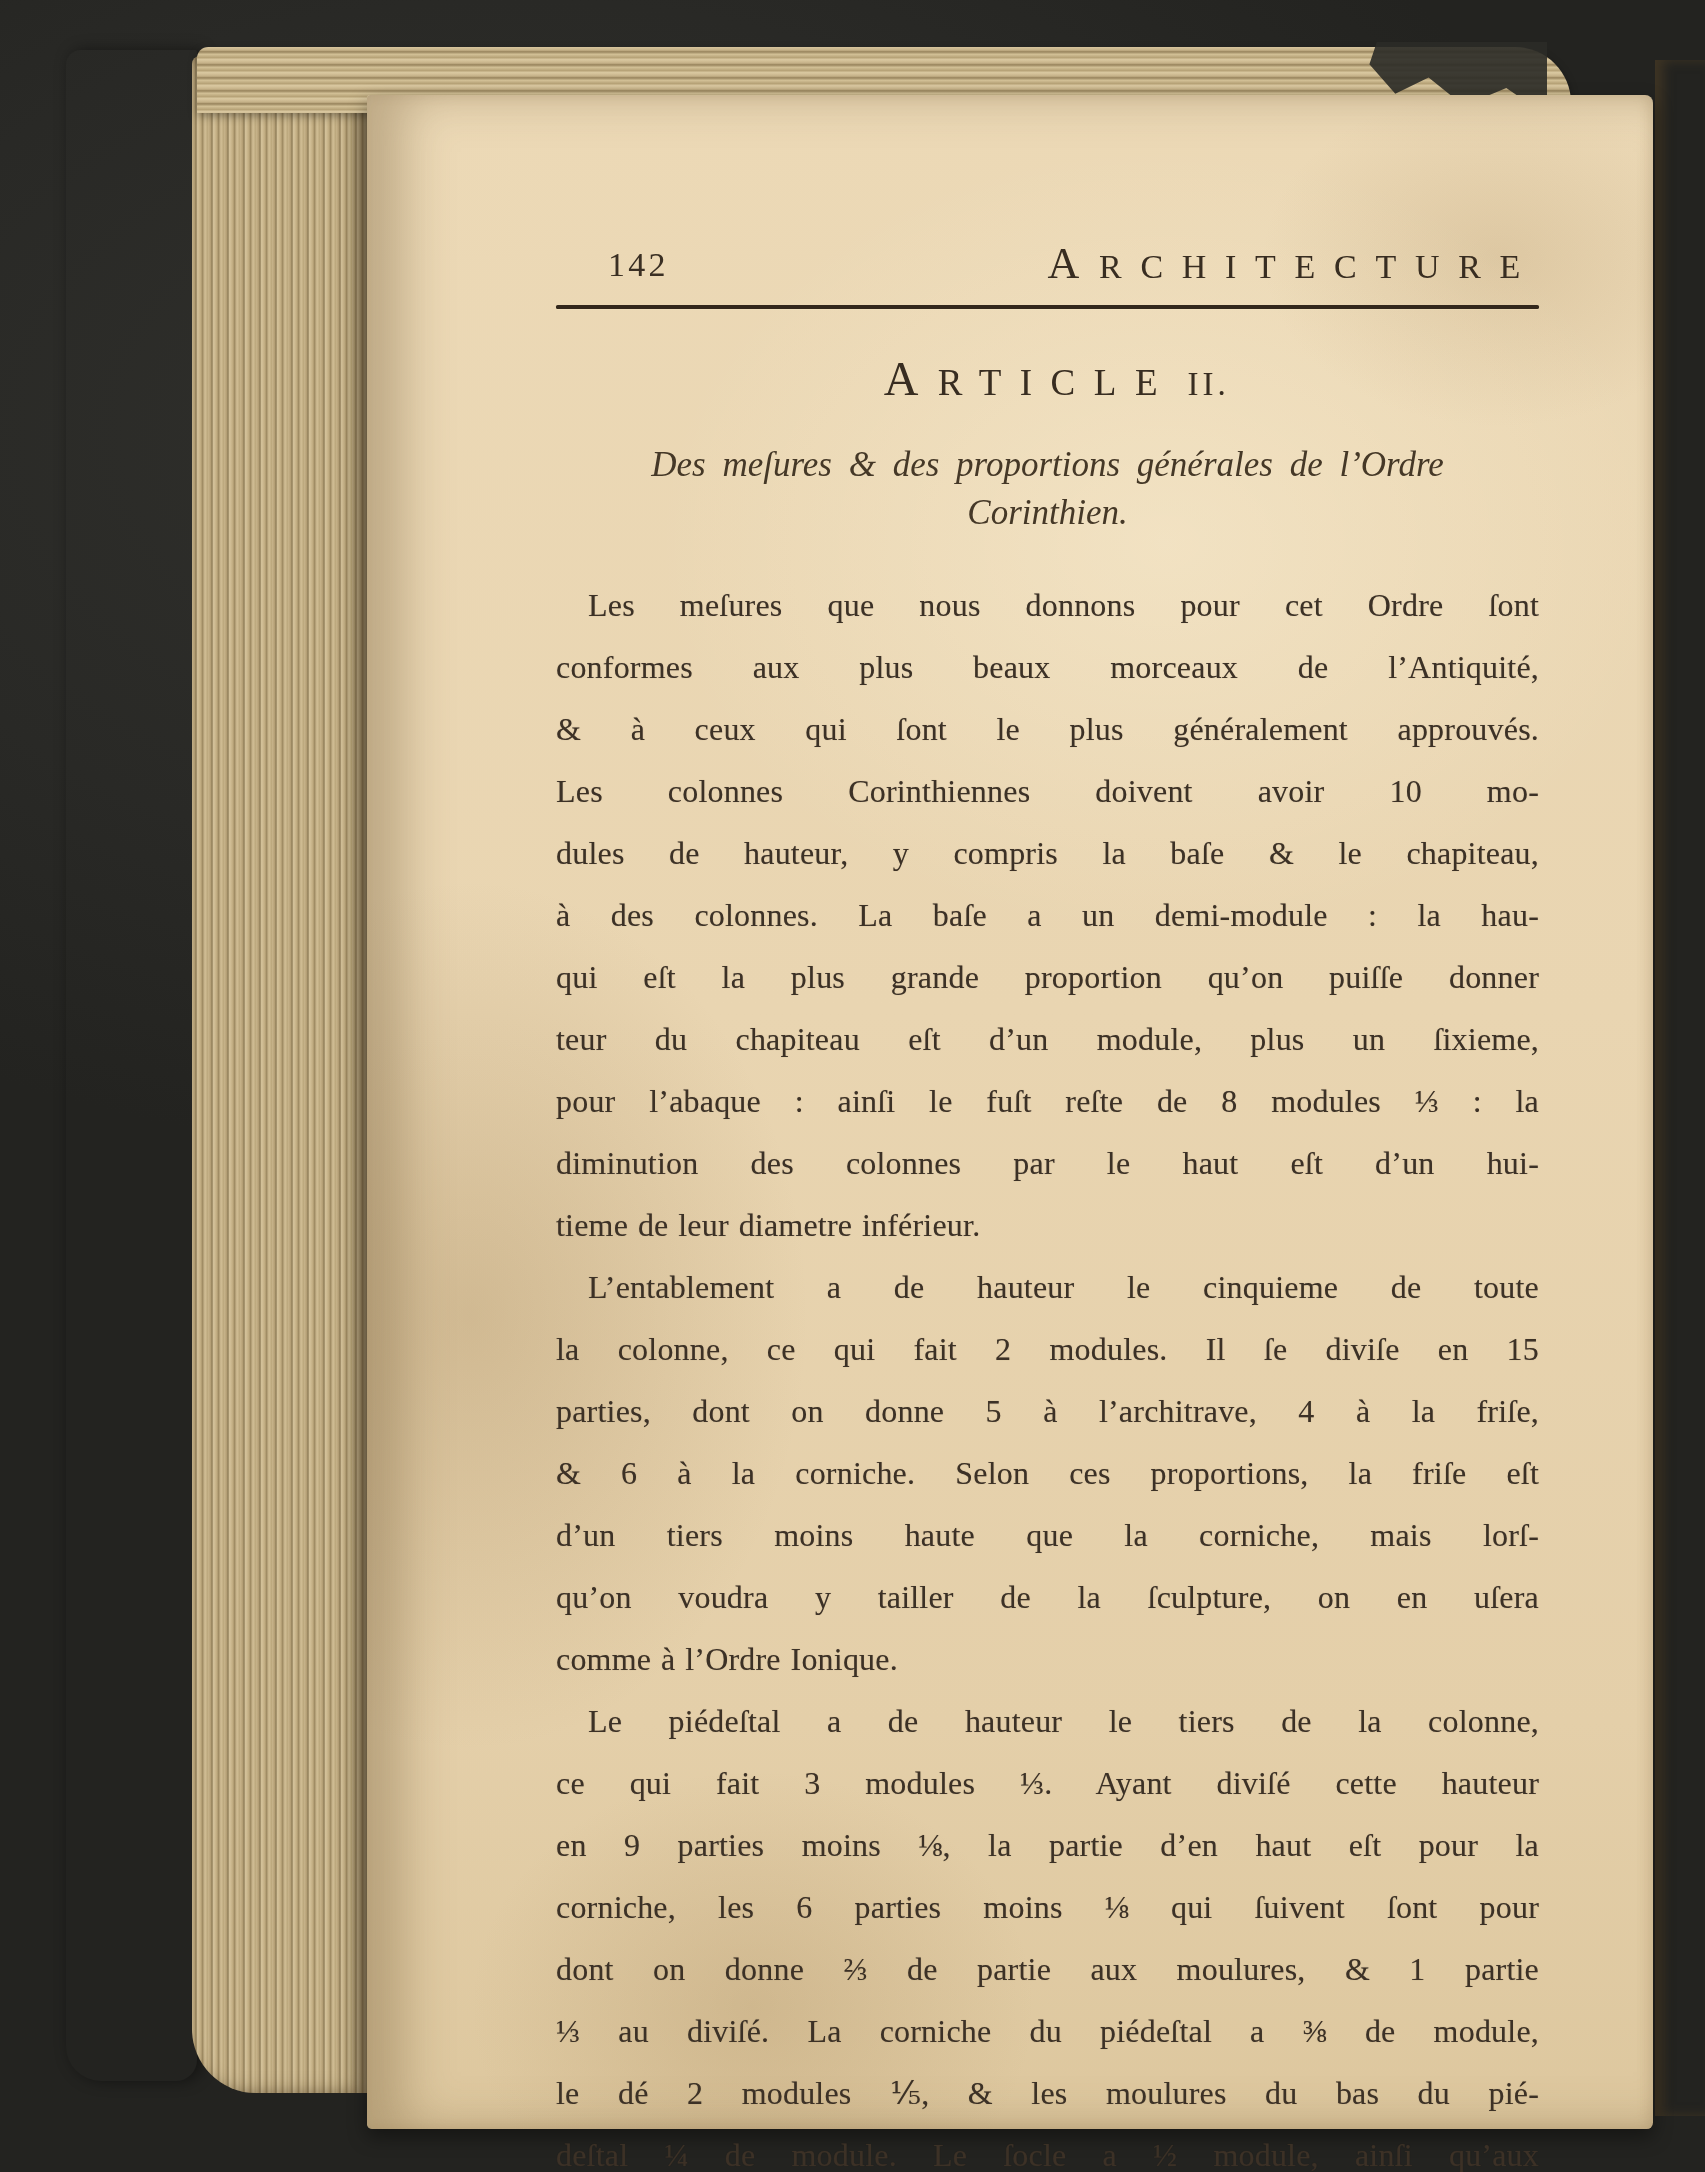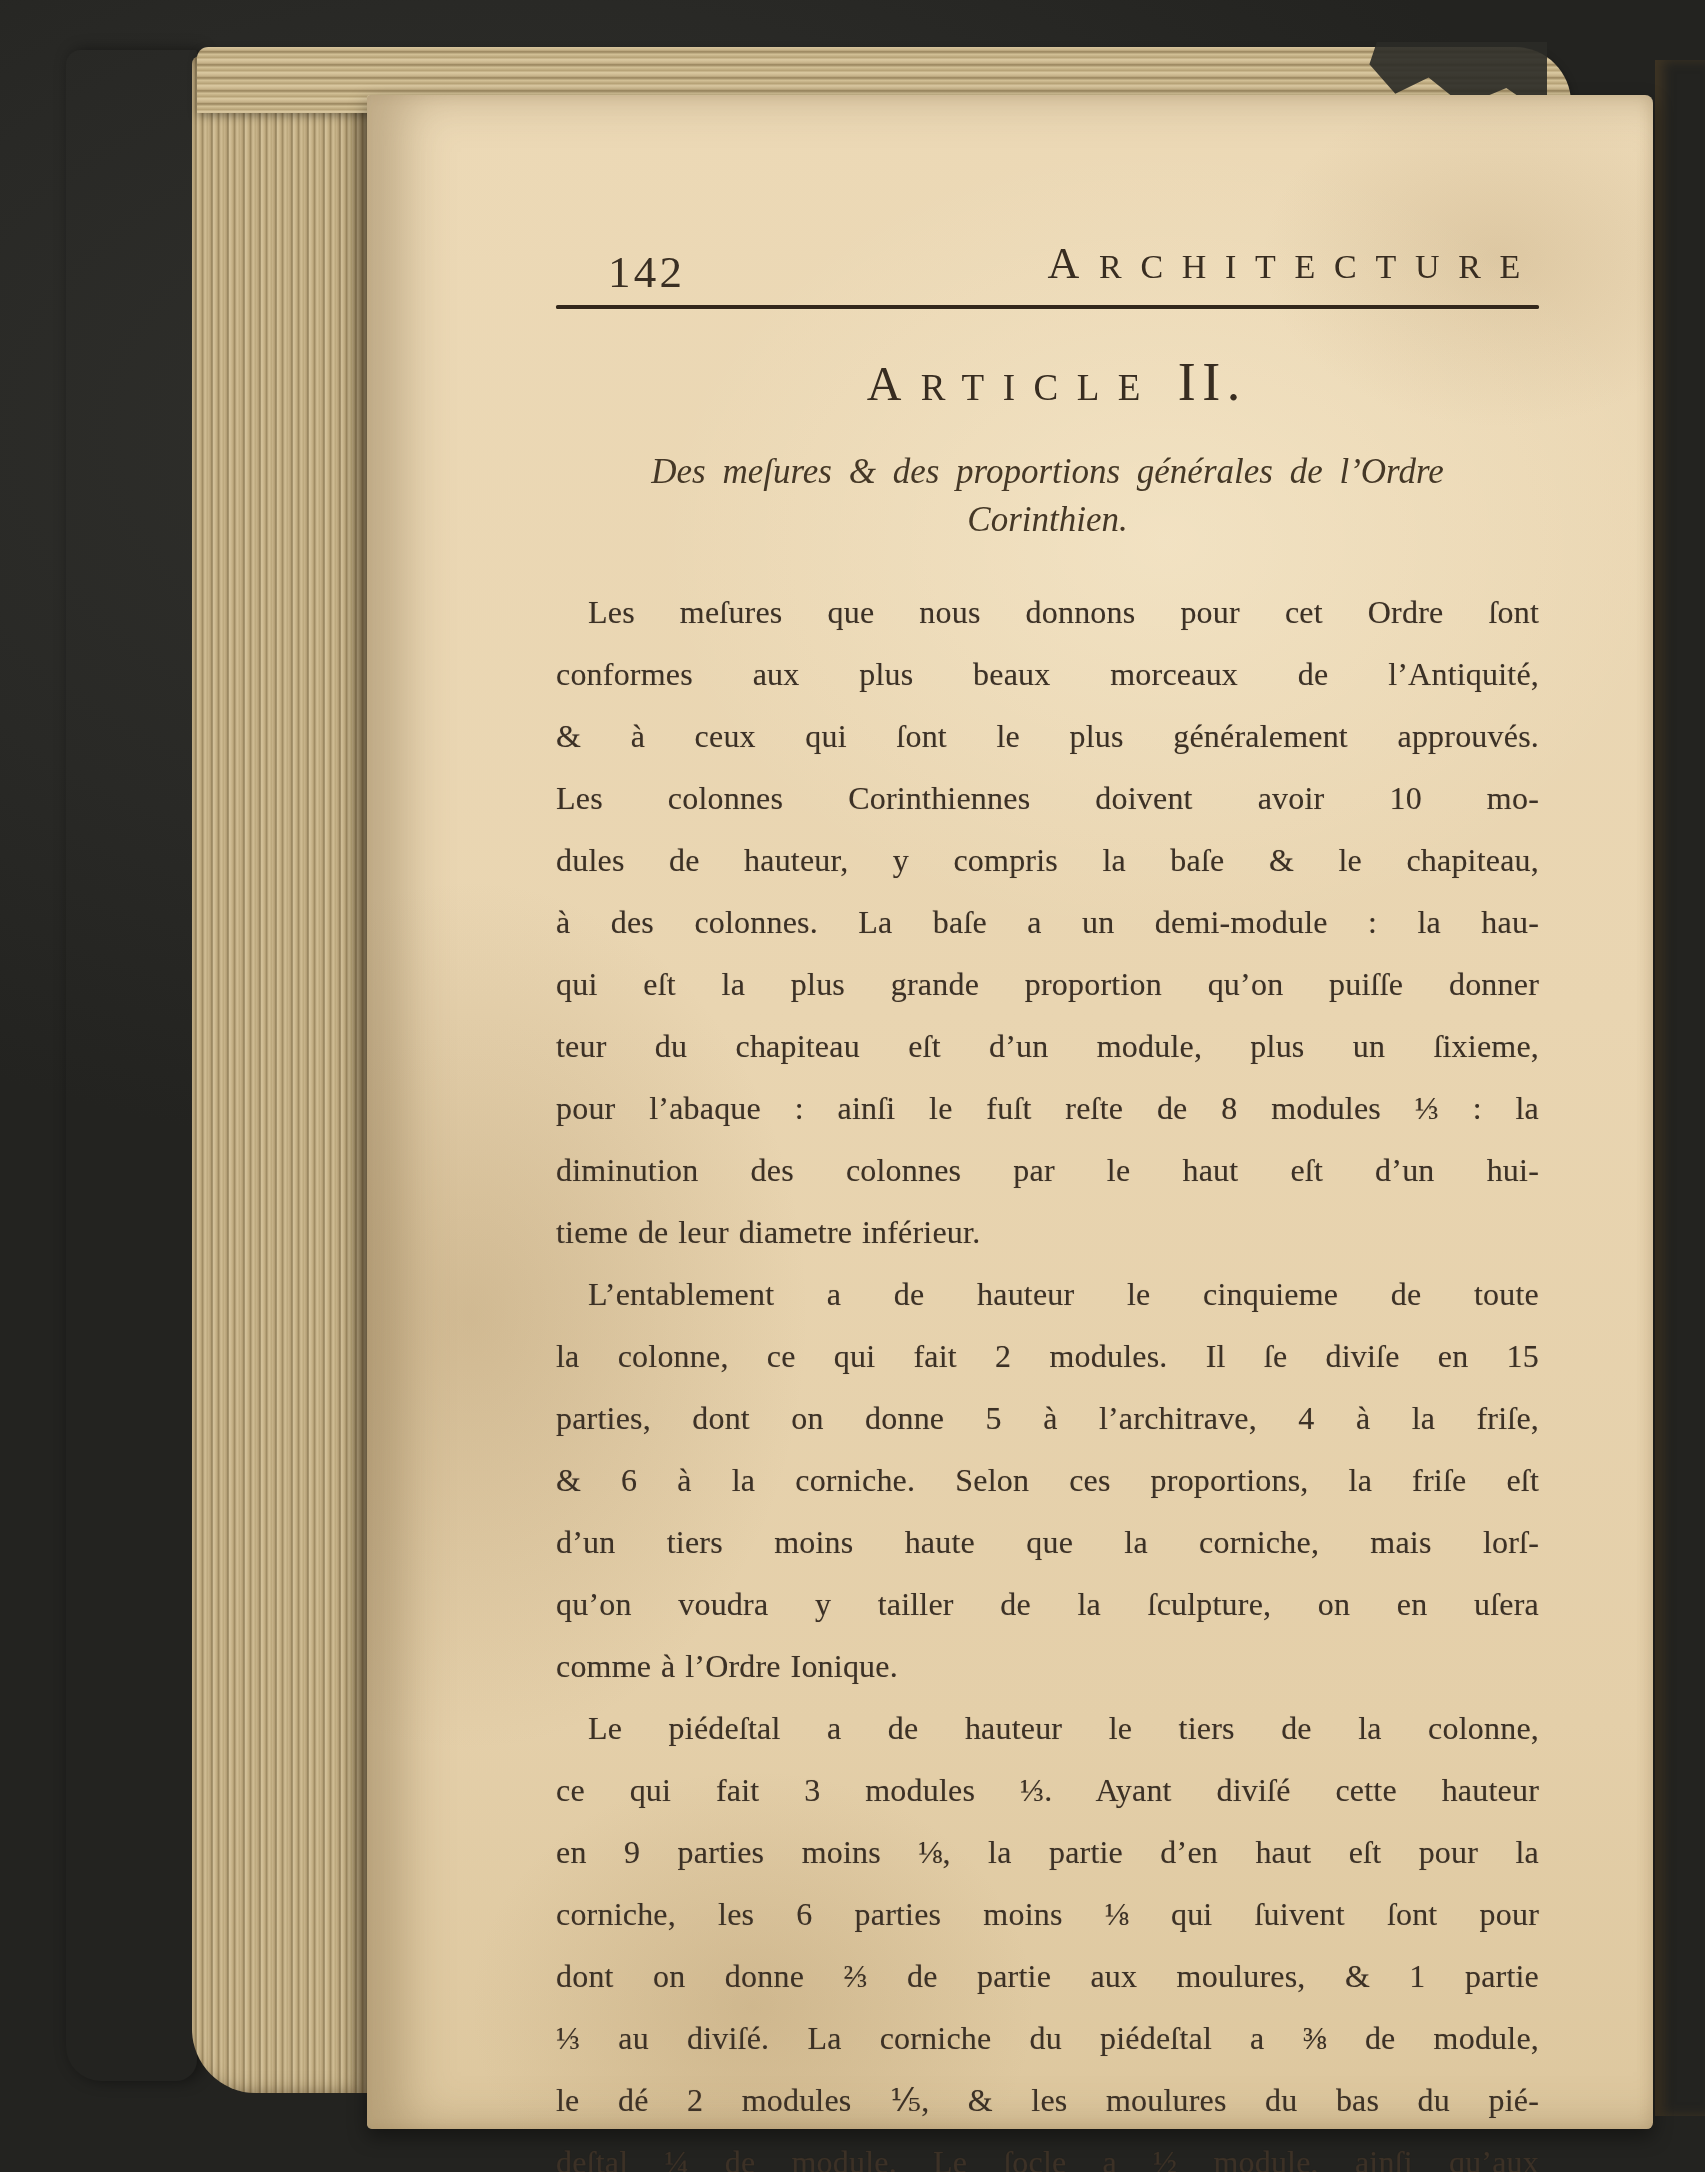--- a/index.html
+++ b/index.html
@@ -60,37 +60,37 @@
     background:linear-gradient(90deg,#c8b astray 0,#cdb88e 0%,#e6d3ae 30%,#ecdab8 100%);
     box-shadow:inset 8px 0 11.3px rgba(90,70,40,.5);
   }
   
   .content{
     position:absolute;left:189px;top:0;width:983px;color:#3c3126;
     padding-top:143px;
   }
   .header-row{position:relative;height:52px;}
   .page-number{
-    position:absolute;left:52px;top:8px;font-size:45px;letter-spacing:3.2px;color:#3a2f23;
+    position:absolute;left:52px;top:8px;font-size:34px;letter-spacing:3.2px;color:#3a2f23;
   }
   .running-header{
     text-align:right;font-size:34px;letter-spacing:.55em;color:#382d21;
     padding-left:.55em; 
   }
   .running-header .initial{font-size:44px;letter-spacing:normal;margin-right:.45em;}
   .header-rule{
     height:4px;background:#33281c;margin-top:14.5px;border-radius:1.6px;
     box-shadow:0 0.8px 0 rgba(255,240,210,.35);
   }
   .article-heading{
     margin-top:42px;text-align:center;font-size:37px;letter-spacing:.5em;color:#382d21;
     padding-left:.5em;
   }
   .article-heading .initial{font-size:48px;letter-spacing:normal;margin-right:.4em;}
-  .article-heading .number{font-size:54px;letter-spacing:.12em;margin-left:.35em;}
+  .article-heading .number{font-size:33px;letter-spacing:.12em;margin-left:.35em;}
   .subtitle{
     margin-top:35px;text-align:center;font-style:italic;font-size:35px;line-height:48px;
     color:#453827;word-spacing:8px;
   }
   .body-text{margin-top:47px;font-size:32px;line-height:42px;color:#3c3126;}
   .body-text .line{
     text-align:justify;text-align-last:justify;word-spacing:1.6px;letter-spacing:0.2px;
     text-shadow:0 0 0.8px rgba(60,49,38,.35);
     margin-top:20px;
   }

